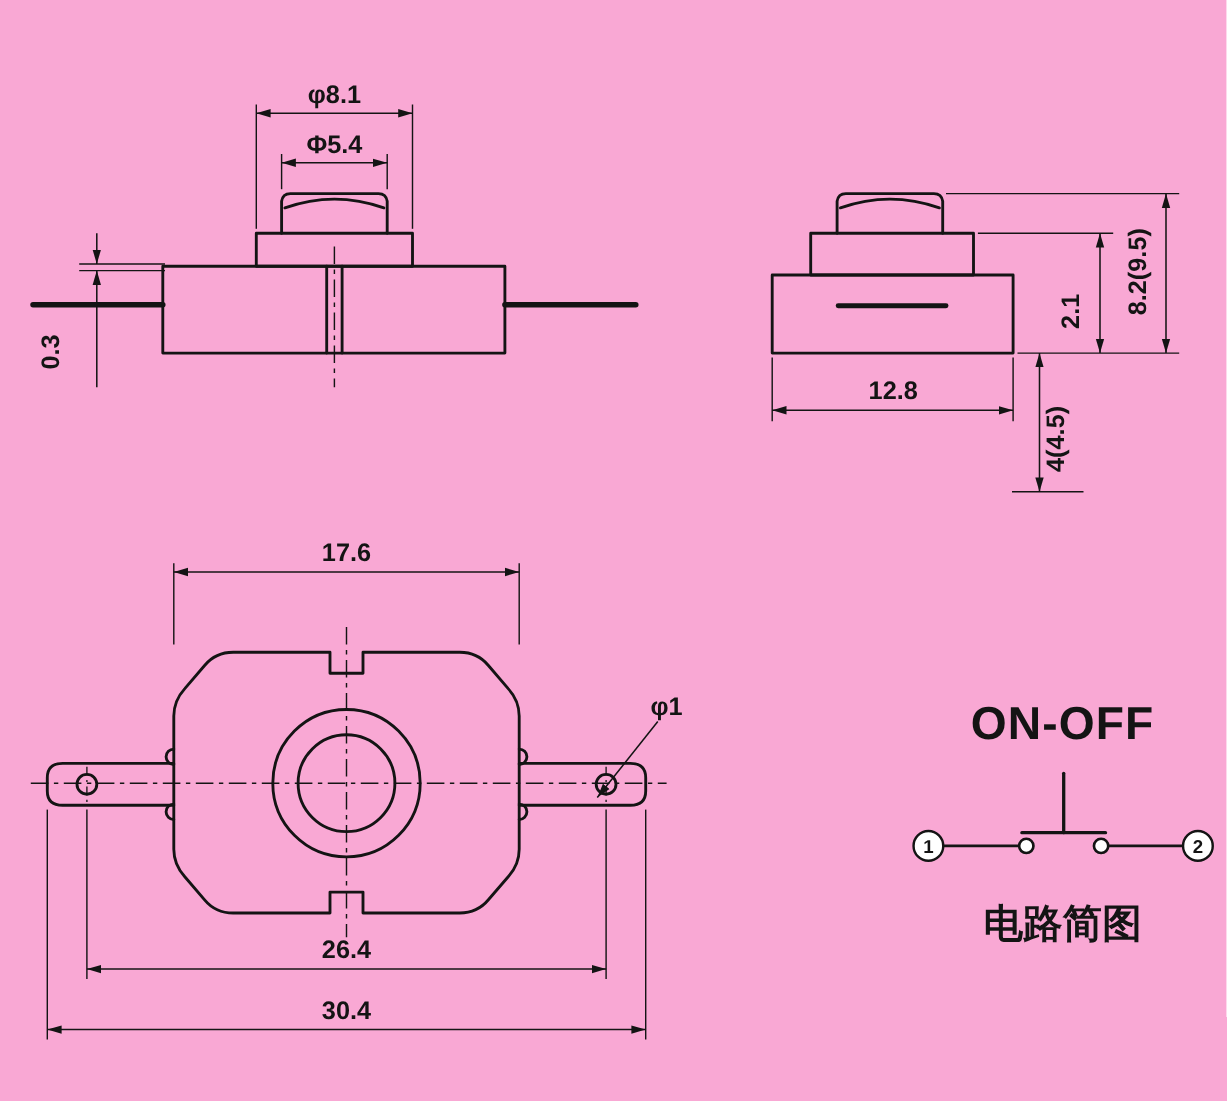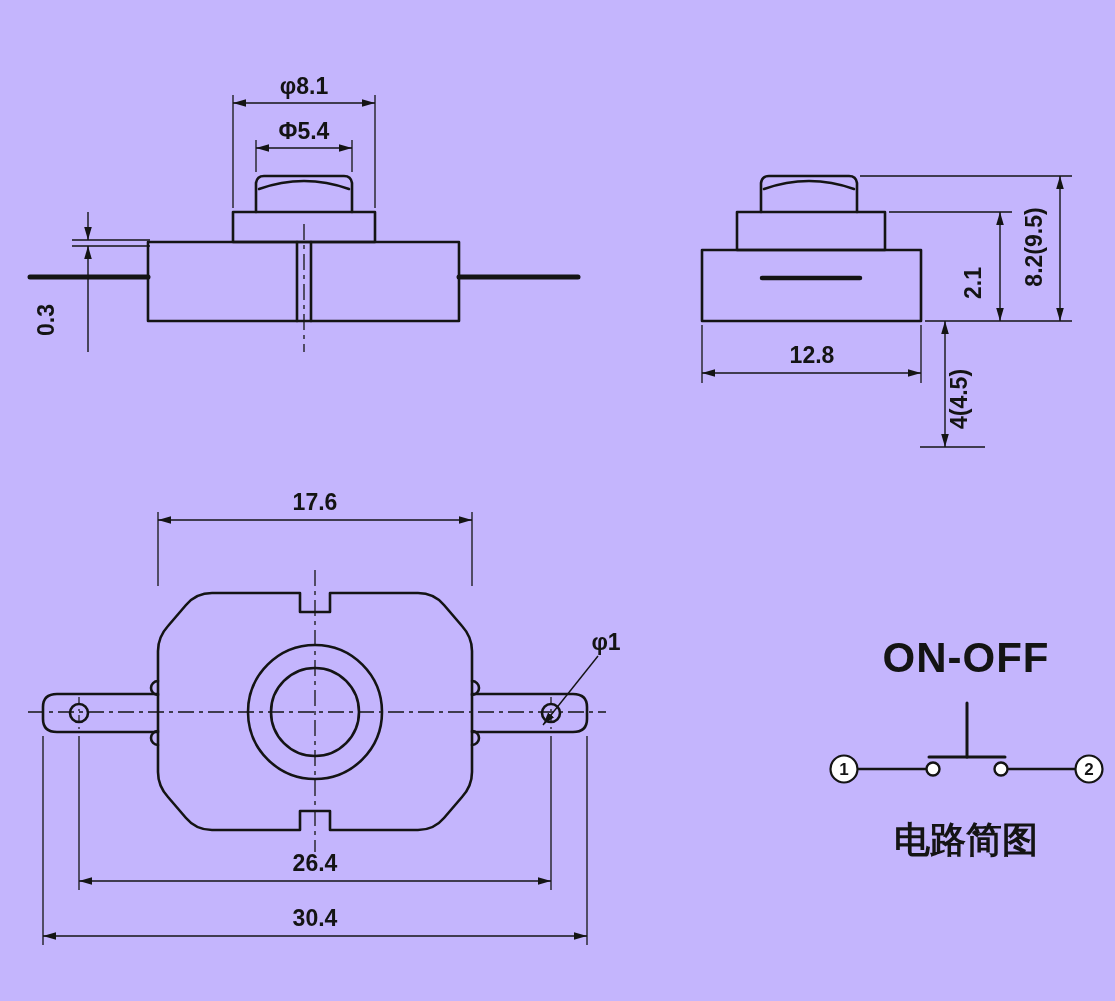--- a/index.html
+++ b/index.html
@@ -1,16 +1,16 @@
 <!DOCTYPE html>
 <html><head>
 <meta charset="utf-8">
 <style>
   html,body{margin:0;padding:0;background:#ffffff;}
-  .stage{width:1115px;height:1001px;position:relative;background:#c4b5fd;}
+  .stage{width:1115px;height:1001px;position:relative;background:#f9a8d4;}
   svg{display:block;}
   .dim{font:bold 23px "Liberation Sans",sans-serif;fill:#141414;}
   .circuit-title{font:bold 42px "Liberation Sans",sans-serif;fill:#141414;letter-spacing:1px;}
   .circuit-caption{font:bold 36px "Liberation Sans",sans-serif;fill:#141414;}
   .terminal-num{font:bold 17px "Liberation Sans",sans-serif;fill:#141414;}
   .outline{fill:none;stroke:#141414;stroke-width:2.6;stroke-linejoin:round;stroke-linecap:round;}
   .thin{fill:none;stroke:#141414;stroke-width:1.3;}
   .dimline{fill:none;stroke:#141414;stroke-width:1.4;}
   .centerline{fill:none;stroke:#141414;stroke-width:1.3;stroke-dasharray:16 5 4 5;}
   .centertick{fill:none;stroke:#141414;stroke-width:1.2;stroke-dasharray:8 4 2 4;}

